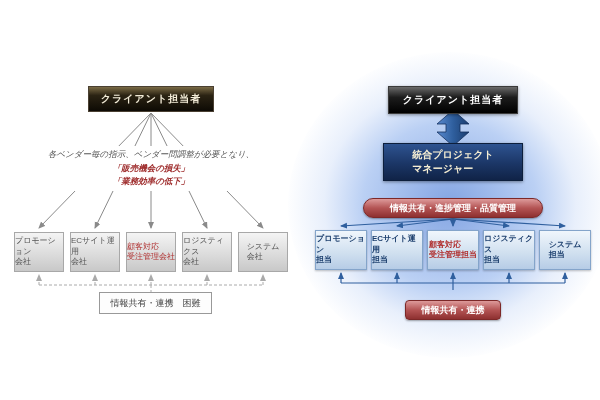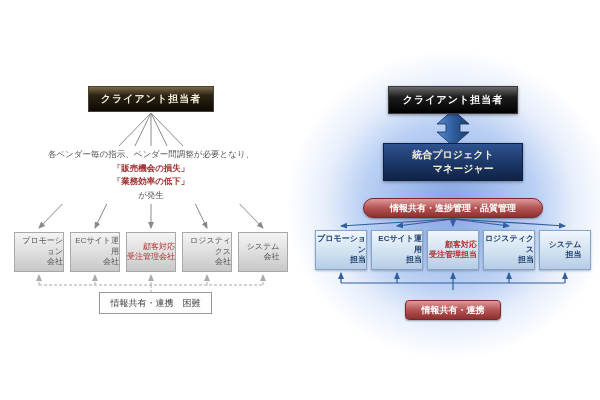--- a/index.html
+++ b/index.html
@@ -7,21 +7,21 @@
   .stage{position:relative;width:600px;height:400px;background:#fff;overflow:hidden;}
 
   .glow{position:absolute;left:288px;top:52px;width:324px;height:306px;border-radius:50%;
         background:radial-gradient(ellipse at center,
           rgba(125,160,225,0.95) 0%, rgba(150,183,238,0.65) 38%,
           rgba(190,210,245,0.35) 55%, rgba(255,255,255,0) 72%);}
 
   .arrows{position:absolute;left:0;top:0;z-index:2;}
 
   .box{position:absolute;z-index:3;display:flex;align-items:center;justify-content:center;
-       text-align:right;box-sizing:border-box;white-space:pre-line;}
+       text-align:left;box-sizing:border-box;white-space:pre-line;}
 
   .client-l{left:88px;top:86px;width:126px;height:26px;
     background:linear-gradient(180deg,#7a6a45 0%,#2b2313 35%,#0d0a04 100%);
     border:1px solid #4a4032;color:#f3ecd8;font-size:10px;font-weight:bold;letter-spacing:1px;}
   .client-r{left:388px;top:86px;width:130px;height:28px;
     background:linear-gradient(180deg,#6a6a6a 0%,#1c1c1c 40%,#000 100%);
     border:1px solid #3a3a3a;color:#ffffff;font-size:10px;font-weight:bold;letter-spacing:1px;
     box-shadow:0 1px 3px rgba(0,0,0,.4);}
   .pm{left:383px;top:143px;width:140px;height:38px;
     background:linear-gradient(180deg,#2e5390 0%,#1b3666 55%,#102347 100%);
@@ -38,21 +38,21 @@
 
   .vendor{top:232px;width:50px;height:40px;font-size:8px;line-height:1.3;color:#555;
     background:linear-gradient(180deg,#f4f4f4 0%,#dadada 60%,#c8c8c8 100%);
     border:1px solid #a8a8a8;}
   .team{top:230px;width:52px;height:40px;font-size:8px;line-height:1.3;color:#1c3f6e;font-weight:bold;
     background:linear-gradient(180deg,#f0f6fc 0%,#cfdfef 60%,#b6cce6 100%);
     border:1px solid #84a4ca;box-shadow:0 1px 2px rgba(0,0,0,.25);}
   .red-text{color:#b03030;}
 
   .problem{position:absolute;left:31px;top:146px;width:240px;z-index:3;background:#fff;
-    text-align:center;font-size:8.5px;color:#555;line-height:1.6;padding:2px 0;}
+    text-align:center;font-size:8.5px;color:#555;line-height:1.6;padding:2px 0;font-style:italic;}
   .problem .em{color:#a03030;font-weight:bold;}
 
   .konnan{left:99px;top:292px;width:113px;height:22px;background:#fdfdfd;
     border:1px solid #999;color:#444;font-size:9px;}
 </style>
 </head>
 <body>
 
 <div class="stage">
 
@@ -114,21 +114,20 @@
       <line x1="453" y1="283" x2="453" y2="290"></line>
     </g>
   </svg>
 
   <div class="box client-l">クライアント担当者</div>
 
   <div class="problem">
     <div>各ベンダー毎の指示、ベンダー間調整が必要となり、</div>
     <div class="em">「販売機会の損失」</div>
     <div class="em">「業務効率の低下」</div>
-    <div>が発生</div>
   </div>
 
   <div class="box vendor" style="left:14px">プロモーション
 会社</div>
   <div class="box vendor" style="left:70px">ECサイト運用
 会社</div>
   <div class="box vendor red-text" style="left:126px">顧客対応
 受注管理会社</div>
   <div class="box vendor" style="left:182px">ロジスティクス
 会社</div>

